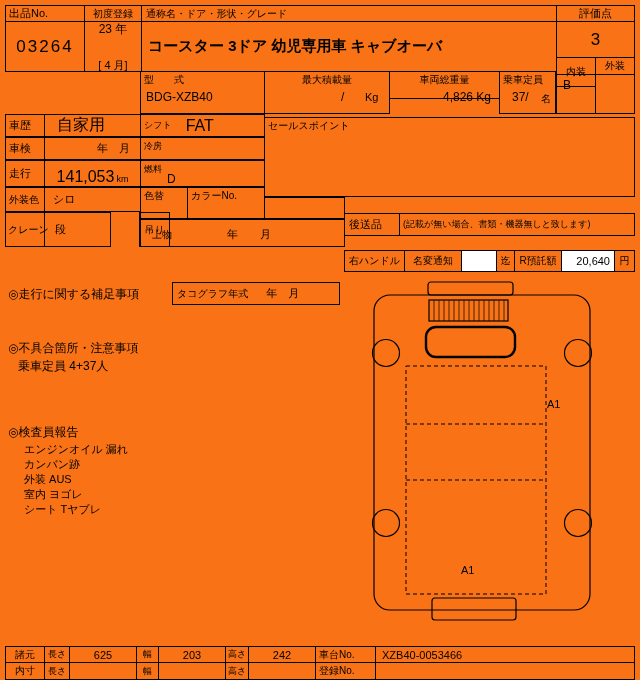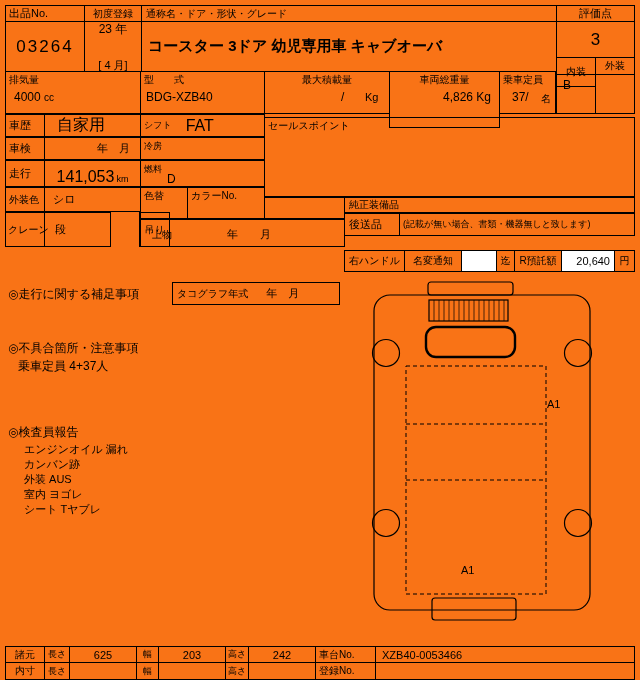--- a/index.html
+++ b/index.html
@@ -35,37 +35,30 @@
   <div class="c cl f10" style="left:141px;top:5px;width:416px;height:17px;padding-left:4px;">通称名・ドア・形状・グレード</div>
   <div class="c cl f15" style="left:141px;top:21px;width:416px;height:51px;padding-left:6px;font-weight:bold;">コースター 3ドア 幼児専用車 キャブオーバ</div>
 
   <div class="c cc f11" style="left:556px;top:5px;width:79px;height:17px;">評価点</div>
   <div class="c cc f17" style="left:556px;top:21px;width:79px;height:37px;">3</div>
   <div class="c cc f10" style="left:556px;top:57px;width:40px;height:30px;">内装</div>
   <div class="c cc f10" style="left:595px;top:57px;width:40px;height:18px;">外装</div>
   <div class="c f12" style="left:556px;top:74px;width:40px;height:40px;padding:3px 0 0 6px;">B</div>
   <div class="c f12" style="left:595px;top:74px;width:40px;height:40px;padding:3px 0 0 6px;"></div>
 
-  <div class="c" style="left:5px;top:71px;width:136px;height:43px;">
-    <div class="lab">排気量</div>
-    <div class="t f12" style="left:8px;top:18px;">
-      <span>4000</span>
-      <span class="f10">cc</span>
-    </div>
-  </div>
   <div class="c" style="left:140px;top:71px;width:125px;height:43px;">
     <div class="lab">型　　式</div>
     <div class="t f12" style="left:5px;top:18px;">BDG-XZB40</div>
   </div>
   <div class="c" style="left:264px;top:71px;width:126px;height:43px;">
     <div class="lab" style="left:0;width:100%;text-align:center;">最大積載量</div>
     <div class="t f12" style="left:76px;top:18px;">/</div>
     <div class="t f11" style="left:100px;top:19px;">Kg</div>
   </div>
-  <div class="c" style="left:389px;top:71px;width:111px;height:57px;">
+  <div class="c" style="left:389px;top:71px;width:111px;height:28px;">
     <div class="lab" style="left:0;width:100%;text-align:center;">車両総重量</div>
     <div class="t f12" style="right:8px;top:18px;">4,826 Kg</div>
   </div>
   <div class="c" style="left:499px;top:71px;width:57px;height:43px;">
     <div class="lab">乗車定員</div>
     <div class="t f12" style="left:12px;top:18px;">37/</div>
     <div class="t f10" style="right:4px;top:20px;">名</div>
   </div>
 
   <div class="c cl f11" style="left:5px;top:114px;width:40px;height:23px;padding-left:3px;">車歴</div>
@@ -105,21 +98,20 @@
   <div class="c" style="left:264px;top:197px;width:81px;height:22px;"></div>
 
   <div class="c cl f10" style="left:5px;top:212px;width:40px;height:35px;padding-left:2px;">クレーン</div>
   <div class="c cl f11" style="left:44px;top:212px;width:67px;height:35px;padding-left:10px;">段</div>
   <div class="c cc f10" style="left:110px;top:212px;width:31px;height:35px;margin-left:29px;">吊り</div>
   <div class="c" style="left:140px;top:219px;width:205px;height:28px;">
     <span class="t f10" style="left:11px;top:8px;">上物</span>
     <span class="t f11" style="left:86px;top:7px;">年　　月</span>
   </div>
 
-  <div class="c cl f10" style="left:344px;top:197px;width:291px;height:16px;padding-left:4px;">純正装備品</div>
   <div class="c cl f11" style="left:344px;top:213px;width:56px;height:23px;padding-left:4px;">後送品</div>
   <div class="c cl f9" style="left:399px;top:213px;width:236px;height:23px;padding-left:3px;">(記載が無い場合、書類・機器無しと致します)</div>
 
   <div class="c cc f10" style="left:344px;top:250px;width:61px;height:22px;">右ハンドル</div>
   <div class="c cc f10" style="left:404px;top:250px;width:58px;height:22px;">名変通知</div>
   <div class="c w cc f11" style="left:461px;top:250px;width:36px;height:22px;"></div>
   <div class="c cc f10" style="left:496px;top:250px;width:19px;height:22px;">迄</div>
   <div class="c cc f10" style="left:514px;top:250px;width:48px;height:22px;">R預託額</div>
   <div class="c w ce f11" style="left:561px;top:250px;width:54px;height:22px;padding-right:4px;">20,640</div>
   <div class="c cc f10" style="left:614px;top:250px;width:21px;height:22px;">円</div>

